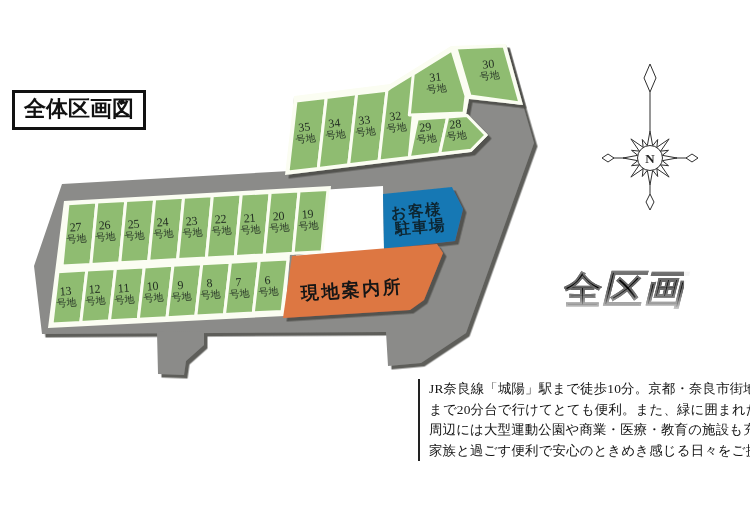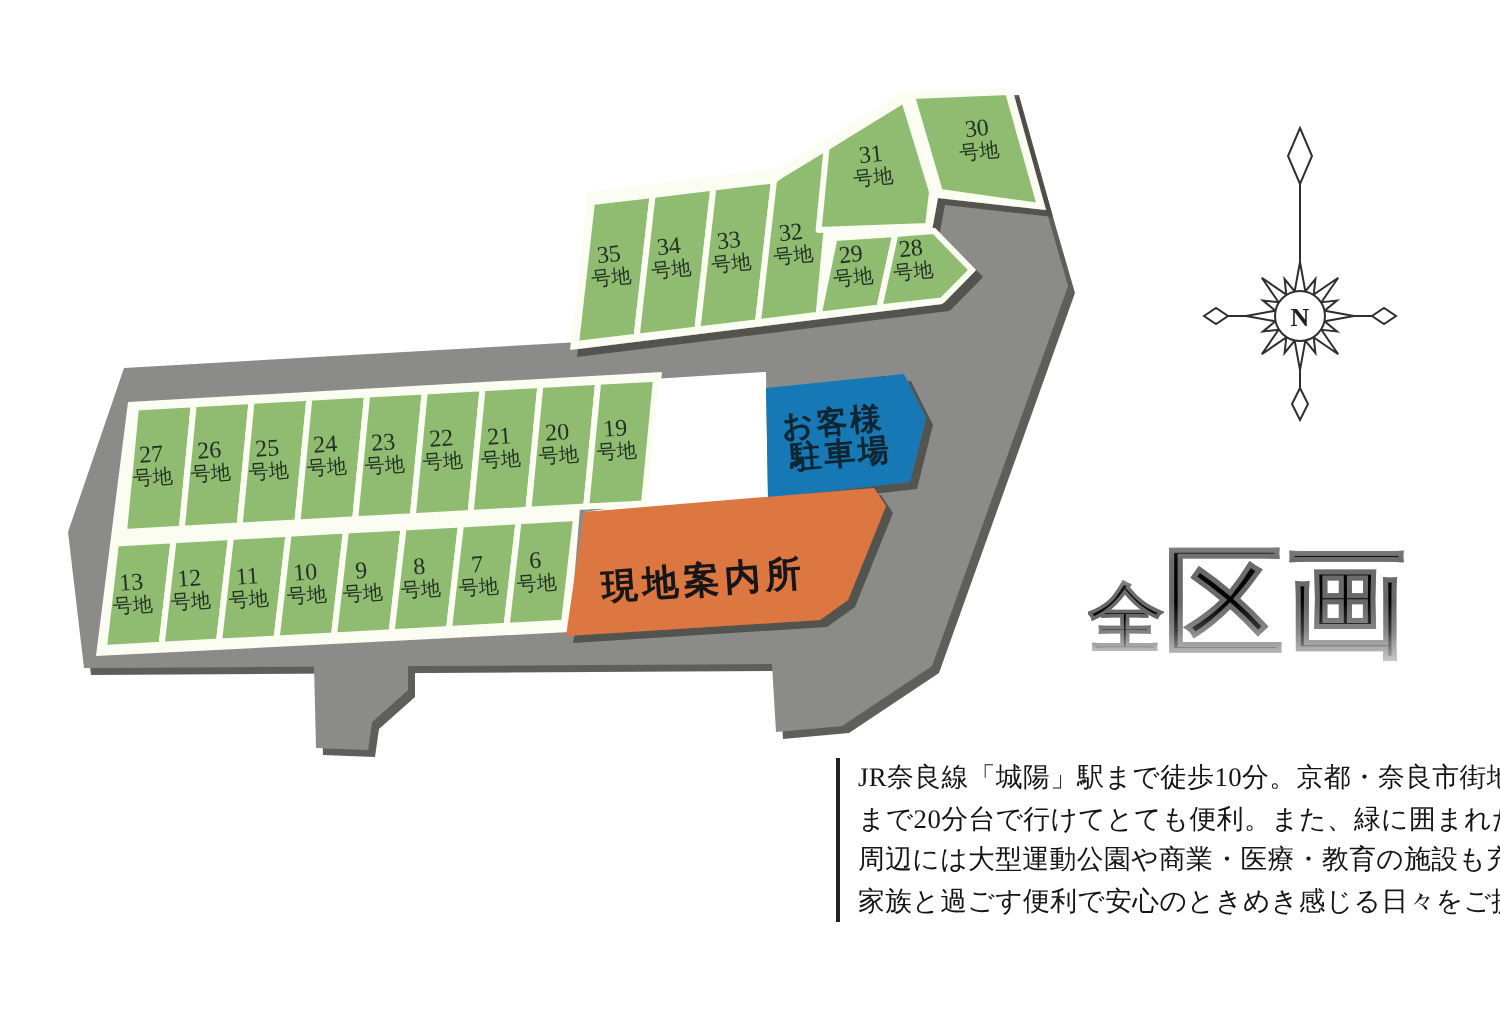--- a/index.html
+++ b/index.html
@@ -10,21 +10,21 @@
   
   .title-box{position:absolute;left:12px;top:90px;border:3px solid #111;background:#fff;
              padding:1px 9px 3px 9px;font-family:"Liberation Sans", sans-serif;
              font-weight:bold;font-size:22px;color:#111;letter-spacing:0px;}
 
   
   .headline{position:absolute;left:498px;top:262px;width:252px;display:flex;
             align-items:baseline;justify-content:center;font-weight:bold;color:#141414;}
   .headline .pre{font-size:38px;}
   .headline .num{font-size:102px;letter-spacing:-4px;line-height:1;}
-  .headline .suf{font-size:60px;letter-spacing:1px;}
+  .headline .suf{font-size:40px;letter-spacing:1px;font-style:italic;}
   @supports (-webkit-background-clip: text){
     .headline span{
       background:linear-gradient(180deg,#6a6a6a 0%,#0a0a0a 22%,#000 48%,#3a3a3a 66%,#b5b5b5 86%,#f5f5f5 100%);
       -webkit-background-clip:text;background-clip:text;color:transparent;
       -webkit-text-stroke:0.6px rgba(230,230,230,.45);
     }
   }
 
   
   .desc{position:absolute;left:418px;top:379px;border-left:2px solid #222;
@@ -149,20 +149,21 @@
     <polygon class="cmp" points="4,100 10,96 16,100 10,104"></polygon>
     <polygon class="cmp" points="88,100 94,96 100,100 94,104"></polygon>
     <polygon class="cmp" points="52,73 55.4,91.7 71.1,80.9 60.3,96.6 79,100 60.3,103.4 71.1,119.1 55.4,108.3 52,127 48.6,108.3 32.9,119.1 43.7,103.4 25,100 43.7,96.6 32.9,80.9 48.6,91.7"></polygon>
     <polygon class="cmp" points="59.7,81.5 58.4,93.6 70.5,92.3 61,100 70.5,107.7 58.4,106.4 59.7,118.5 52,109 44.3,118.5 45.6,106.4 33.5,107.7 43,100 33.5,92.3 45.6,93.6 44.3,81.5 52,91"></polygon>
     <circle class="cmp" cx="52" cy="100" r="12.5"></circle>
     <text x="52" y="105" text-anchor="middle" style="font-size:13px;font-weight:bold;fill:#222;font-family:'Liberation Serif',serif;">N</text>
     <line class="cmp-line" x1="52" y1="127" x2="52" y2="136"></line>
     <polygon class="cmp" points="52,136 56,144 52,152 48,144"></polygon>
   </svg>
 
+  <div class="title-box">全体区画図</div>
 
   <div class="headline">
     <span class="pre">全</span>
     <span class="suf">区画</span>
   </div>
 
   <div class="desc">
     <div>JR奈良線「城陽」駅まで徒歩10分。京都・奈良市街地</div>
     <div>まで20分台で行けてとても便利。また、緑に囲まれた</div>
     <div>周辺には大型運動公園や商業・医療・教育の施設も充実。</div>

